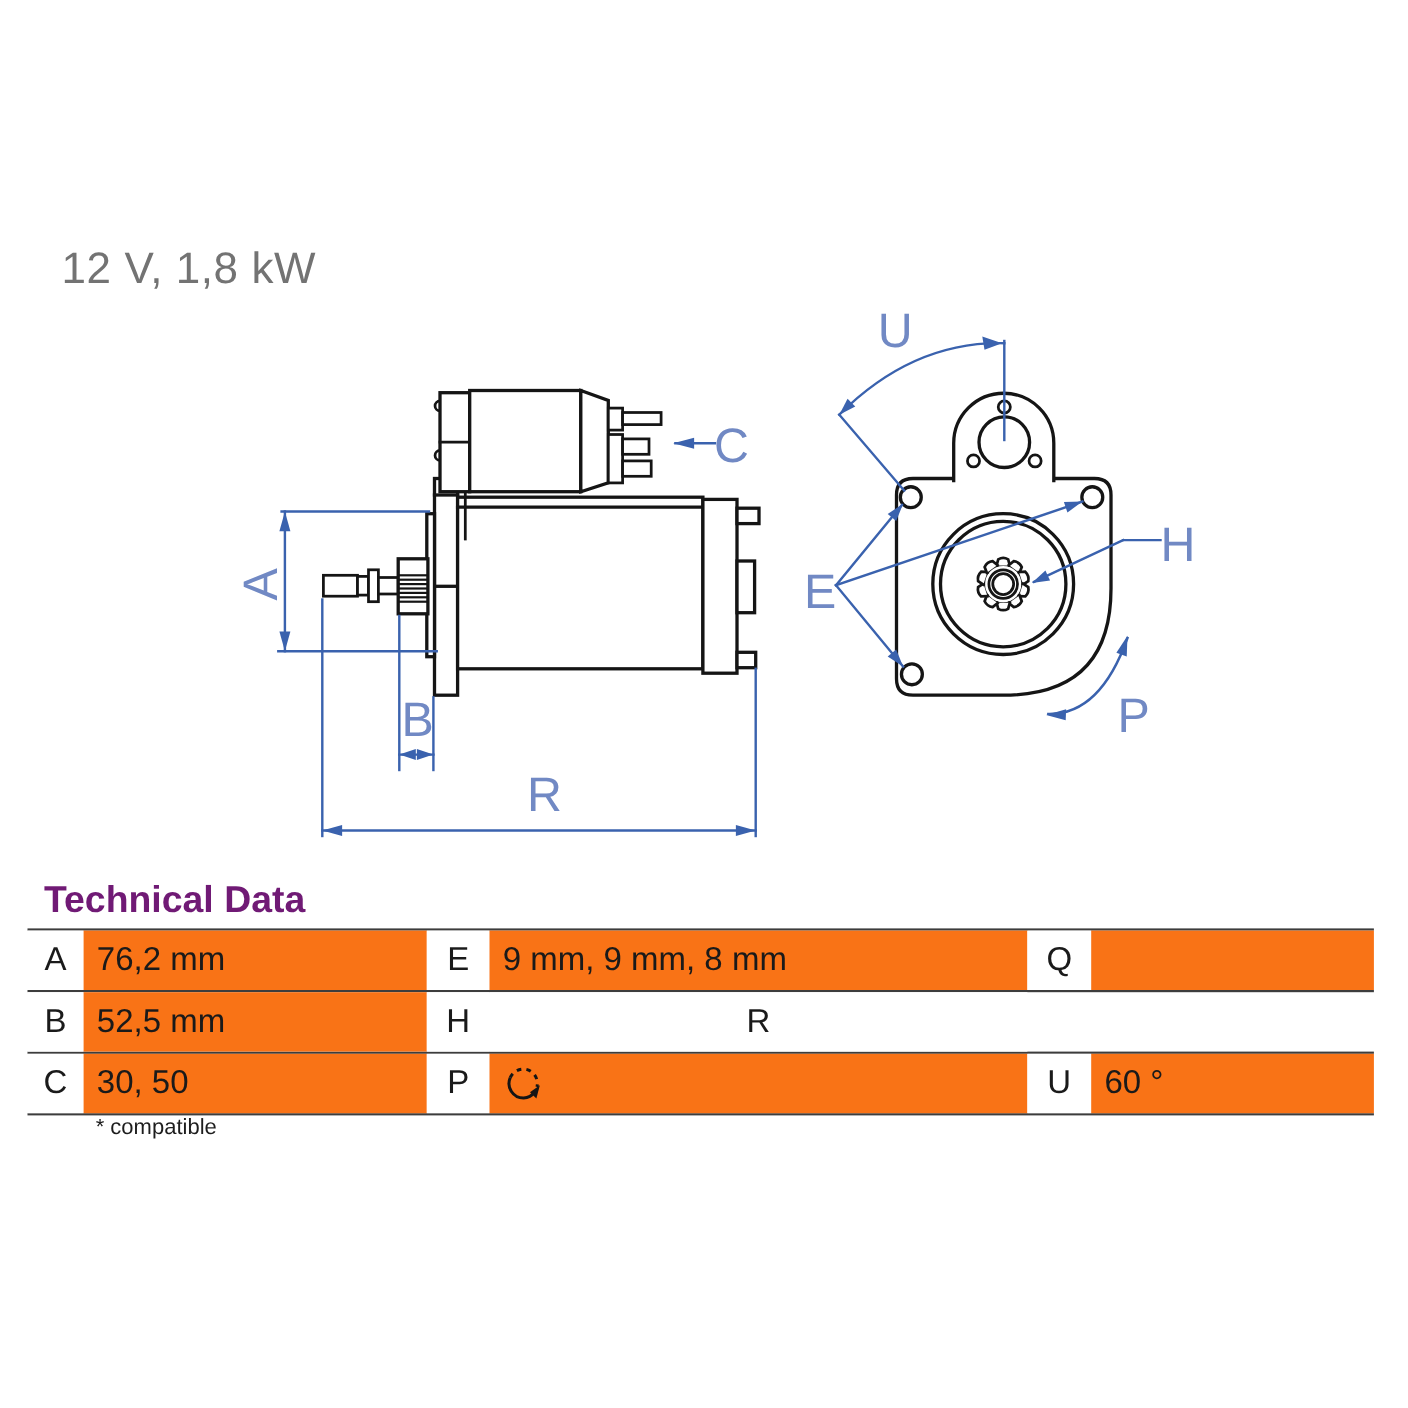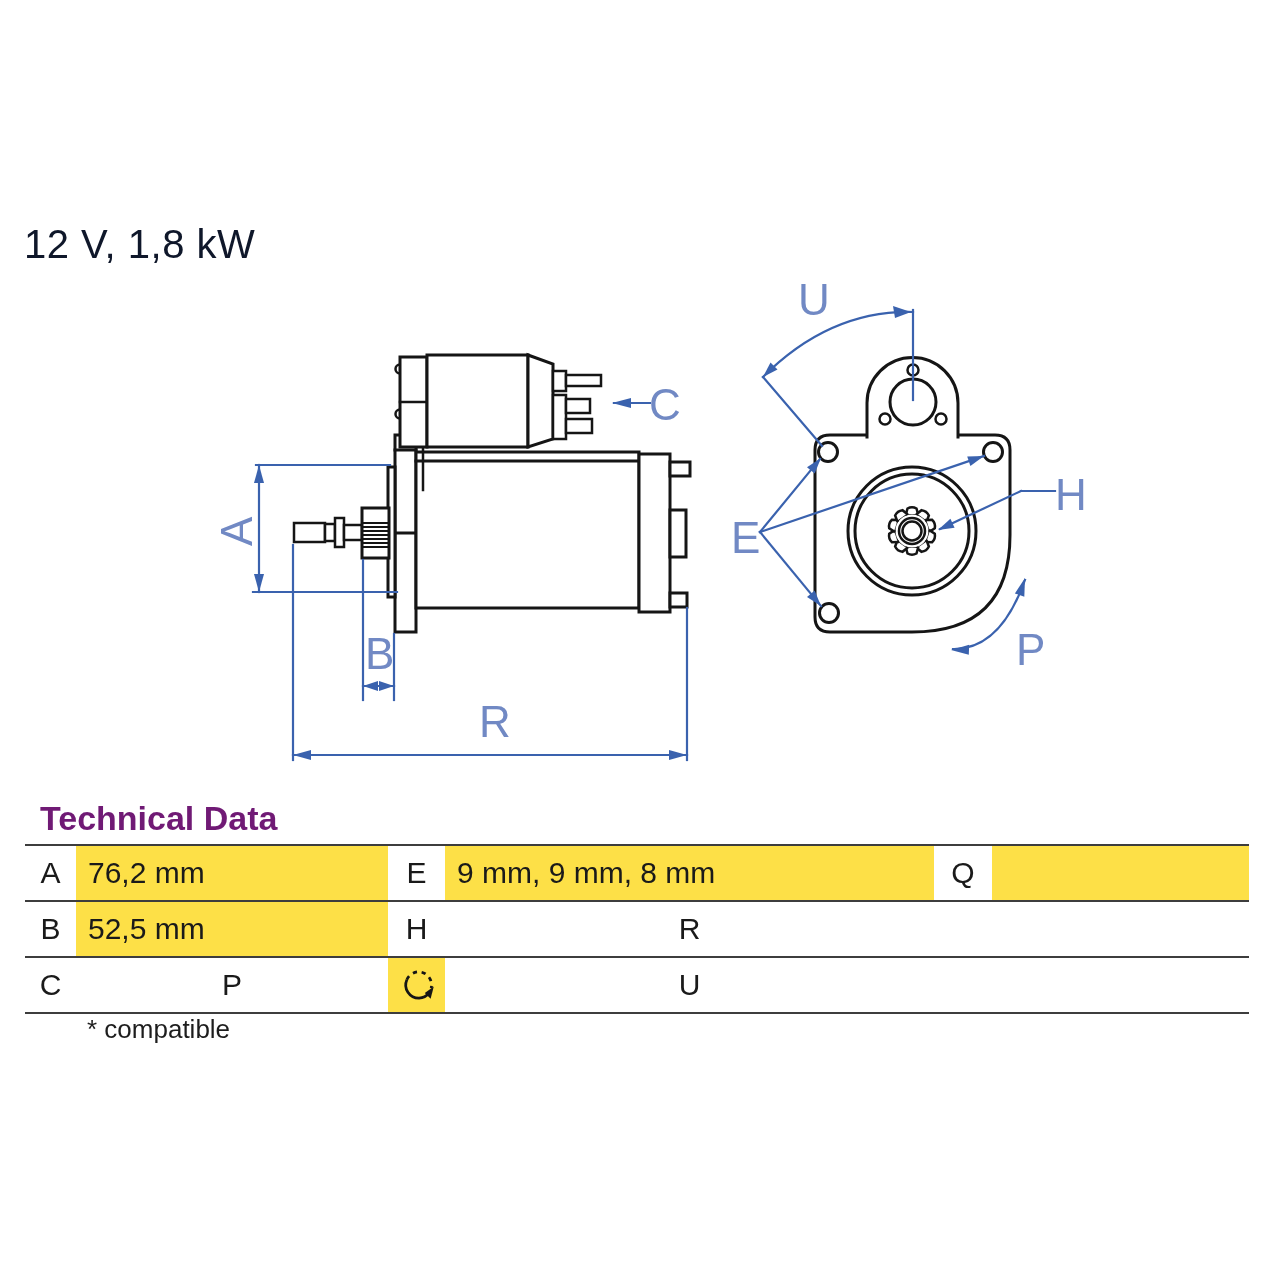--- a/index.html
+++ b/index.html
@@ -1,28 +1,28 @@
 <!DOCTYPE html>
 <html><head>
 <meta charset="utf-8">
 <style>
   html,body{margin:0;padding:0;background:#ffffff;}
   #page{position:relative;width:1280px;height:1280px;background:#ffffff;overflow:hidden;
         font-family:"Liberation Sans",sans-serif;color:#1a1a1a;}
-  #title{position:absolute;left:24px;top:222px;font-size:40px;font-weight:400;color:#0f172a;letter-spacing:0.5px;text-align:center;}
+  #title{position:absolute;left:56px;top:222px;font-size:40px;font-weight:400;color:#737373;letter-spacing:0.5px;text-align:center;}
   #diagram-svg{position:absolute;left:0;top:0;width:1280px;height:800px;}
   .dim-letter{font-family:"Liberation Sans",sans-serif;font-size:44px;font-weight:400;fill:#7189c4;}
   #tech-heading{position:absolute;left:40px;top:799px;font-size:34px;font-weight:700;color:#701a75;}
   #tech-table{position:absolute;left:25px;top:844px;width:1224px;border-top:2px solid #3d3d3d;}
   .t-row{display:grid;grid-template-columns:51px 312px 57px 489px 58px 257px;height:54px;border-bottom:2px solid #3d3d3d;}
   .t-cell{font-size:30px;line-height:54px;white-space:nowrap;overflow:visible;}
   .t-label{background:#ffffff;text-align:center;}
-  .t-value{background:#fde047;padding-left:12px;}
+  .t-value{background:#f97316;padding-left:12px;}
   .t-icon-cell{display:flex;align-items:center;}
-  #footnote{position:absolute;left:87px;top:1014px;font-size:26px;color:#1d1d1d;}
+  #footnote{position:absolute;left:87px;top:1014px;font-size:20px;color:#1d1d1d;}
 </style>
 </head>
 <body>
 
 <div id="page">
 
   <div id="title">12 V, 1,8 kW</div>
 
   <svg id="diagram-svg" viewBox="0 0 1280 800" fill="none" stroke-linecap="square">
 
@@ -187,27 +187,29 @@
       <div class="t-cell t-value"></div>
     </div>
     <div class="t-row">
       <div class="t-cell t-label">B</div>
       <div class="t-cell t-value">52,5 mm</div>
       <div class="t-cell t-label">H</div>
       <div class="t-cell t-label">R</div>
     </div>
     <div class="t-row">
       <div class="t-cell t-label">C</div>
+      <div class="t-cell t-value">30, 50</div>
       <div class="t-cell t-label">P</div>
       <div class="t-cell t-value t-icon-cell">
         <svg width="38" height="38" viewBox="0 0 36 36">
           <path d="M 6.5 13 A 12.5 12.5 0 0 0 18 30.5 A 12.5 12.5 0 0 0 27.5 25.5" fill="none" stroke="#151515" stroke-width="2.6"></path>
           <path d="M 6.5 13 A 12.5 12.5 0 0 1 18 5.5 A 12.5 12.5 0 0 1 29.5 21" fill="none" stroke="#151515" stroke-width="2.6" stroke-dasharray="4 4.5"></path>
           <polygon points="32,19.5 23.5,25.5 29,31" fill="#151515"></polygon>
         </svg>
       </div>
       <div class="t-cell t-label">U</div>
+      <div class="t-cell t-value">60 °</div>
     </div>
   </div>
 
   <div id="footnote">* compatible</div>
 
 </div>
 
 </body></html>

